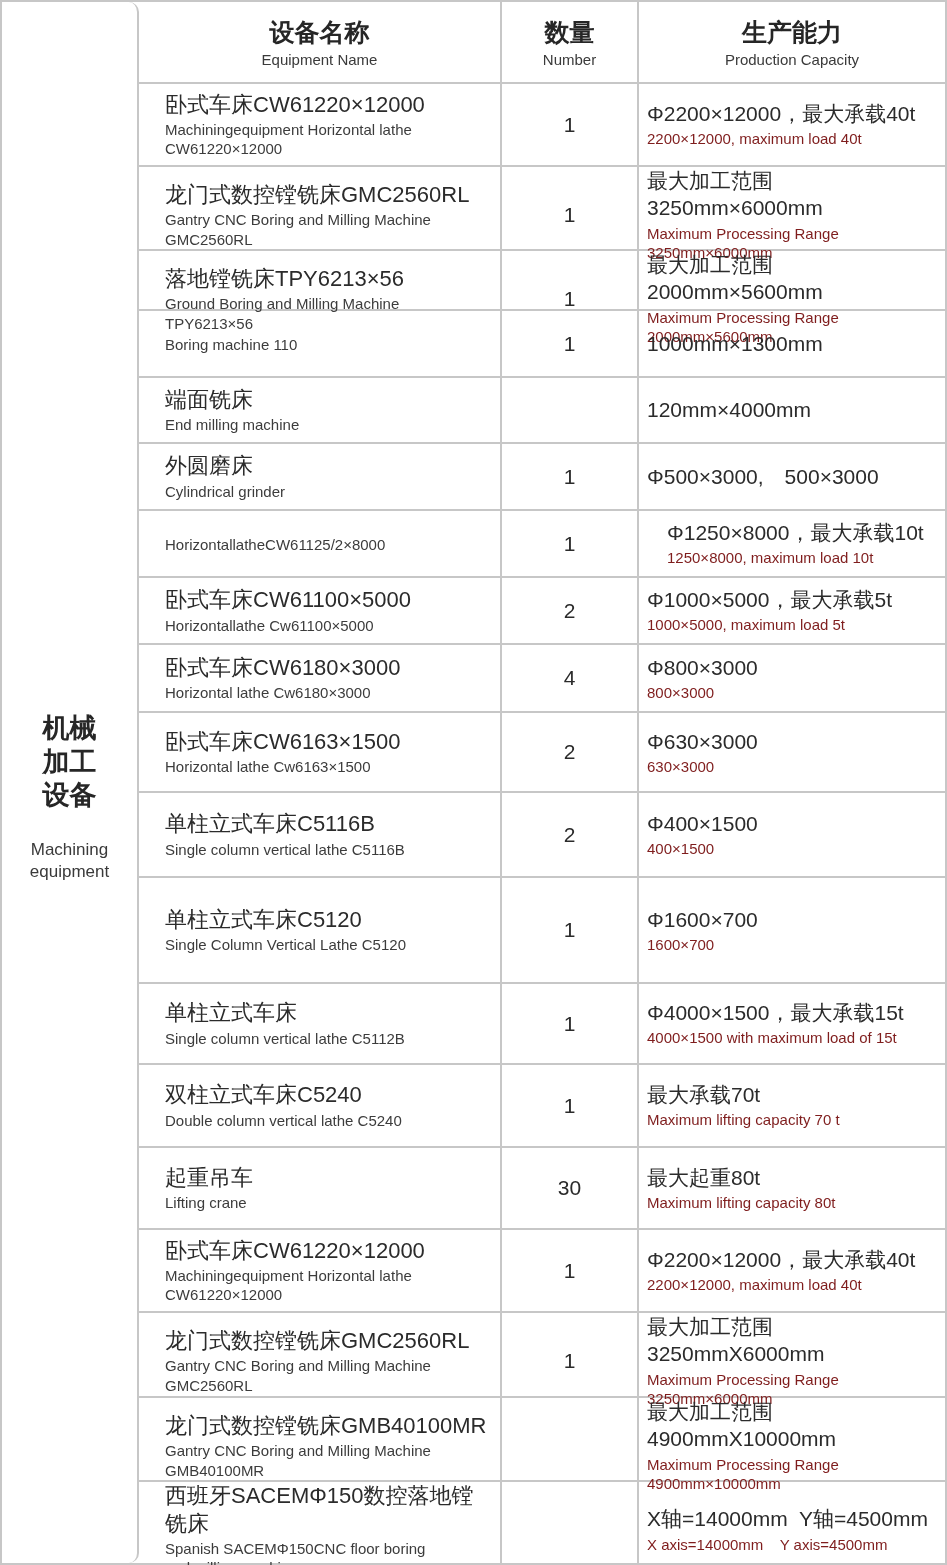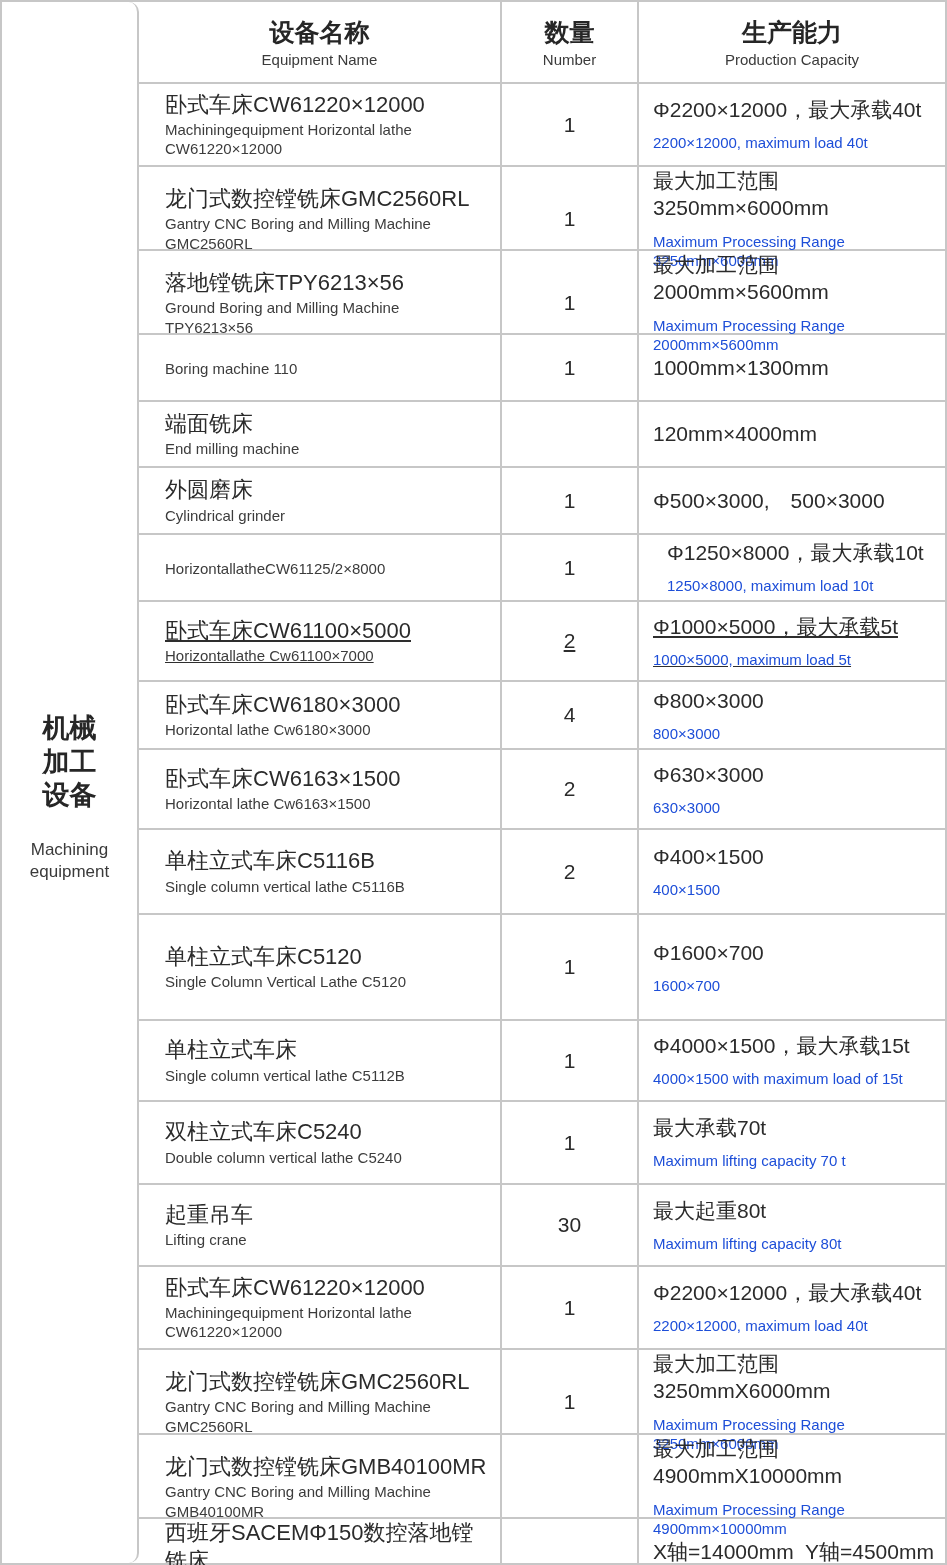--- a/index.html
+++ b/index.html
@@ -15,23 +15,23 @@
   .row{display:grid;grid-template-columns:363px 137px 1fr;border-bottom:2px solid #c7c7c7;flex-shrink:0;}
   .row:last-child{border-bottom:none;flex:1;}
   .hcell{display:flex;flex-direction:column;justify-content:center;align-items:center;text-align:center;}
   .hcell .cn{font-size:25px;font-weight:bold;color:#262626;line-height:1.2;}
   .hcell .en{font-size:15px;color:#3a3a3a;margin-top:4px;}
   .c-name,.c-qty{border-right:2px solid #c7c7c7;}
   .cell-name{display:flex;flex-direction:column;justify-content:center;padding-left:26px;padding-right:8px;}
   .cell-name .cn{font-size:22px;color:#2b2b2b;line-height:1.25;}
   .cell-name .en{font-size:15px;color:#3c3c3c;line-height:1.28;white-space:pre-line;margin-top:2px;}
   .cell-qty{display:flex;justify-content:center;align-items:center;font-size:21px;color:#2b2b2b;}
-  .cell-cap{display:flex;flex-direction:column;justify-content:center;padding-left:14px;padding-right:4px;}
+  .cell-cap{display:flex;flex-direction:column;justify-content:center;padding-left:8px;padding-right:4px;}
   .cell-cap .cn{font-size:21px;color:#2b2b2b;line-height:1.3;white-space:pre-wrap;}
-  .cell-cap .en{font-size:15px;color:#1d4ed8;line-height:1.3;white-space:pre-wrap;margin-top:10px;}
+  .cell-cap .en{font-size:15px;color:#7f1d1d;line-height:1.3;white-space:pre-wrap;margin-top:2px;}
   .cap-indent{padding-left:28px;}
 </style>
 </head>
 <body>
 
 <div class="wrap">
   <div class="container">
 
     <div class="group-col">
       <div class="group-cn">机械
@@ -77,21 +77,21 @@
 GMC2560RL</div>
     </div>
     <div class="cell-qty c-qty js-qty">1</div>
     <div class="cell-cap">
       <div class="cn js-cap-cn">最大加工范围3250mm×6000mm</div>
       <div class="en js-cap-en">Maximum Processing Range
 3250mm×6000mm</div>
     </div>
   </div>
 
-  <div class="row" style="height: 84px;">
+  <div class="row" style="height: 60px;">
     <div class="cell-name c-name">
       <div class="cn js-name-cn">落地镗铣床TPY6213×56</div>
       <div class="en js-name-en">Ground Boring and Milling Machine
 TPY6213×56</div>
     </div>
     <div class="cell-qty c-qty js-qty">1</div>
     <div class="cell-cap">
       <div class="cn js-cap-cn">最大加工范围2000mm×5600mm</div>
       <div class="en js-cap-en">Maximum Processing Range
 2000mm×5600mm</div>
@@ -137,24 +137,24 @@
     <div class="cell-name c-name">
       <div class="en js-name-en">HorizontallatheCW61125/2×8000</div>
     </div>
     <div class="cell-qty c-qty js-qty">1</div>
     <div class="cell-cap cap-indent">
       <div class="cn js-cap-cn">Φ1250×8000，最大承载10t</div>
       <div class="en js-cap-en">1250×8000, maximum load 10t</div>
     </div>
   </div>
 
-  <div class="row" style="height: 80px; text-decoration: underline;">
+  <div class="row" style="height: 67px;">
     <div class="cell-name c-name">
       <div class="cn js-name-cn">卧式车床CW61100×5000</div>
-      <div class="en js-name-en">Horizontallathe Cw61100×7000</div>
+      <div class="en js-name-en">Horizontallathe Cw61100×5000</div>
     </div>
     <div class="cell-qty c-qty js-qty">2</div>
     <div class="cell-cap">
       <div class="cn js-cap-cn">Φ1000×5000，最大承载5t</div>
       <div class="en js-cap-en">1000×5000, maximum load 5t</div>
     </div>
   </div>
 
   <div class="row" style="height: 68px;">
     <div class="cell-name c-name">

